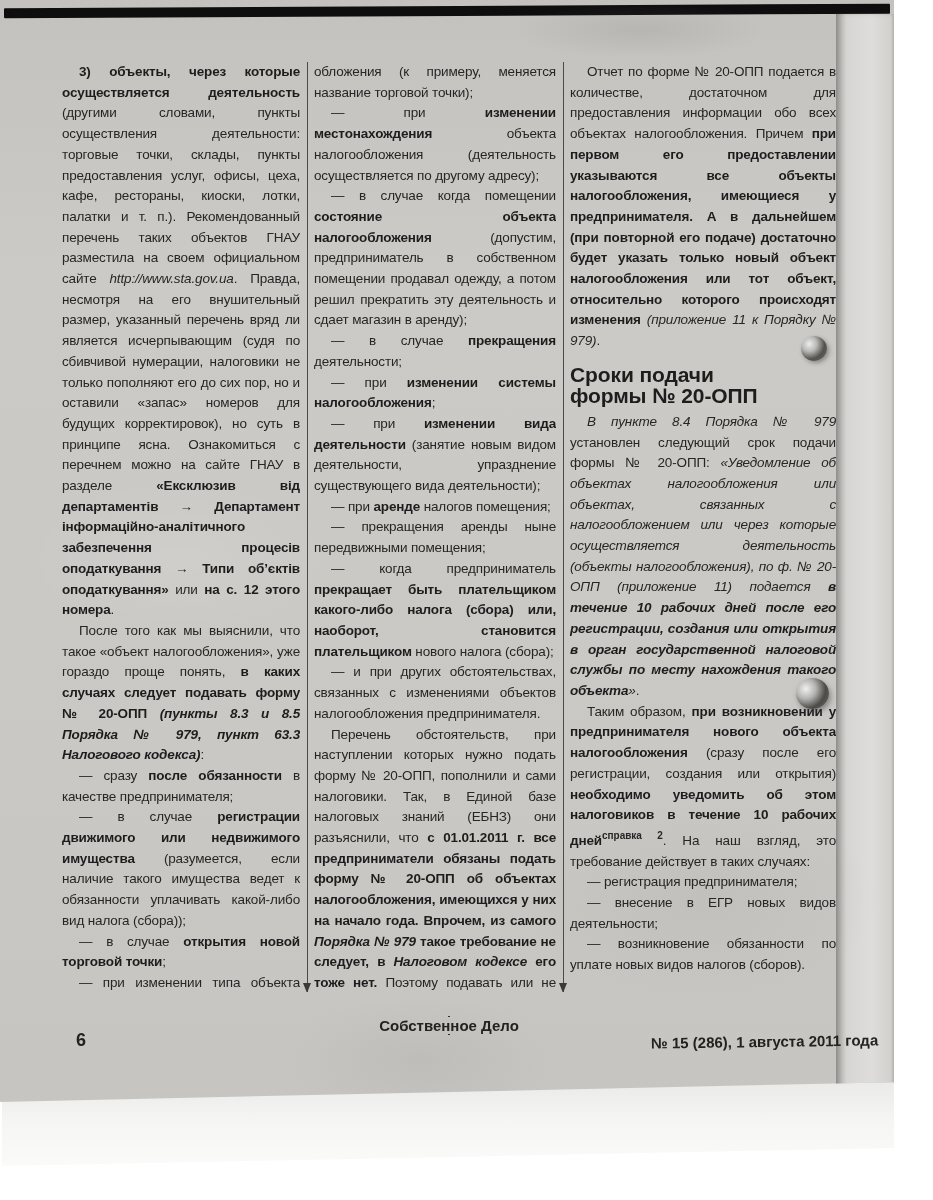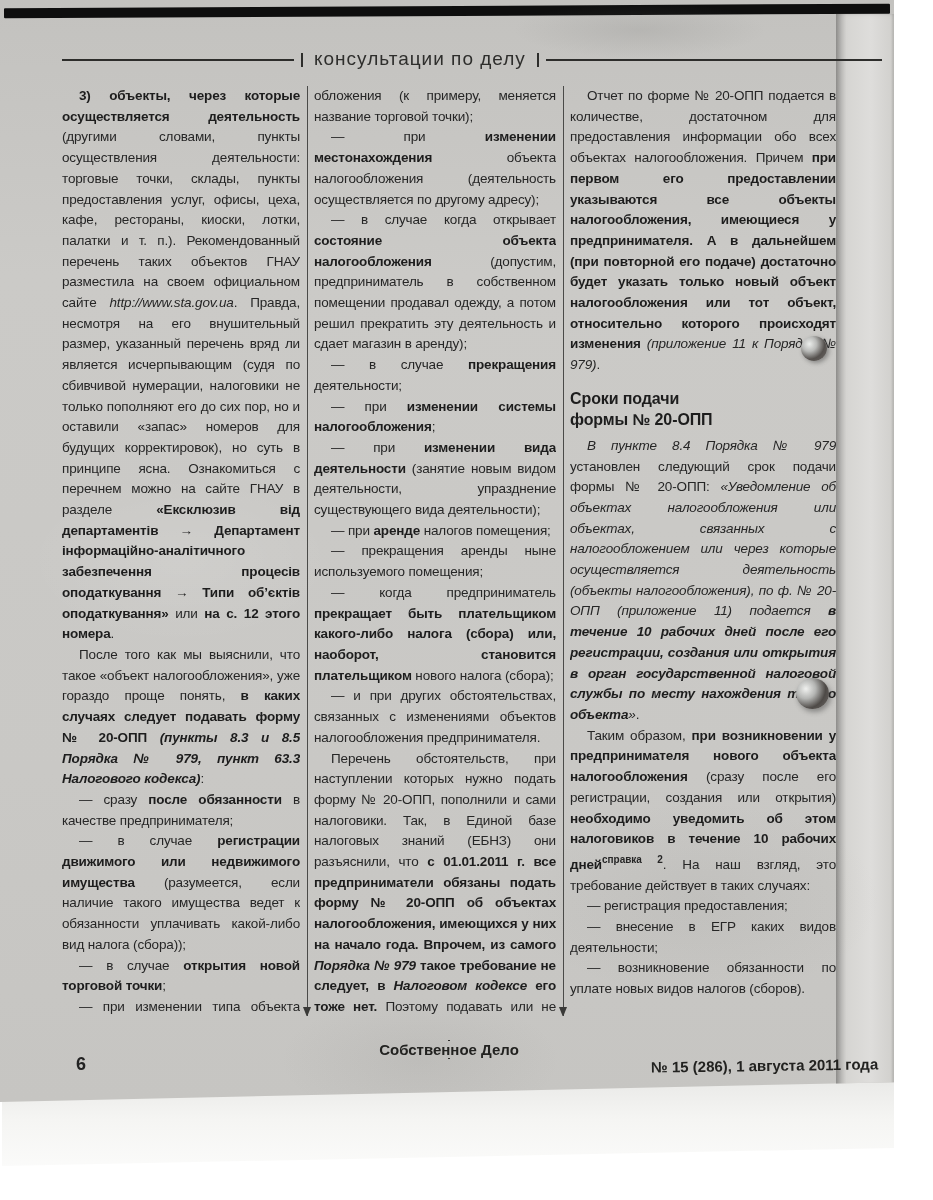--- a/index.html
+++ b/index.html
@@ -63,21 +63,21 @@
     position:absolute;bottom:-1px;left:-4px;width:0;height:0;
     border-left:4.5px solid transparent;border-right:4.5px solid transparent;
     border-top:10px solid #3a3a38;
   }
   .col-para{
     margin:0;font-size:13.5px;line-height:20.7px;letter-spacing:-0.15px;
     text-indent:17px;color:#262626;
   }
   .col-para.noindent{text-indent:0;}
   .col-heading{
-    margin:12px 0 5px;font-size:16px;line-height:21.5px;color:#1c1c1c;
+    margin:12px 0 5px;font-size:21px;line-height:21.5px;color:#1c1c1c;
     text-indent:0;white-space:pre-line;letter-spacing:-0.1px;
   }
   .b{font-weight:bold;color:#1d1d1d;}
   .i{font-style:italic;}
   .sup{font-size:10px;vertical-align:6px;letter-spacing:0;font-weight:bold;}
 
   
   .footer{position:relative;margin-top:24px;height:50px;}
   .footer-band{display:flex;align-items:center;height:18px;flex-direction:column;}
   .rule.fl{width:372px;}
@@ -102,64 +102,57 @@
 <body>
 
 <div class="under-sheet"></div>
 
 <div class="page">
   <div class="top-bar"></div>
   <div class="edge-strip"></div>
 
   <div class="content">
 
-    <div class="header-band">
-      <span class="rule hl"></span>
-      <span class="tick"></span>
-      <span class="header-label">консультации по делу</span>
-      <span class="tick"></span>
-      <span class="rule hr"></span>
-    </div>
 
     <div class="columns">
       <div class="col c0">
           <p class="col-para"><span class="b">3) объекты, через которые осуществляется деятельность </span><span>(другими словами, пункты осуществления деятельности: торговые точки, склады, пункты предоставления услуг, офисы, цеха, кафе, рестораны, киоски, лотки, палатки и т. п.). Рекомендованный перечень таких объектов ГНАУ разместила на своем официальном сайте </span><span class="i">http://www.sta.gov.ua</span><span>. Правда, несмотря на его внушительный размер, указанный перечень вряд ли является исчерпывающим (судя по сбивчивой нумерации, налоговики не только пополняют его до сих пор, но и оставили «запас» номеров для будущих корректировок), но суть в принципе ясна. Ознакомиться с перечнем можно на сайте ГНАУ в разделе </span><span class="b">«Ексклюзив від департаментів → Департамент інформаційно-аналітичного забезпечення процесів оподаткування → Типи об’єктів оподаткування»</span><span> или </span><span class="b">на с. 12 этого номера</span><span>.</span></p>
           <p class="col-para"><span>После того как мы выяснили, что такое «объект налогообложения», уже гораздо проще понять, </span><span class="b">в каких случаях следует подавать форму № 20-ОПП </span><span class="b i">(пункты 8.3 и 8.5 Порядка № 979, пункт 63.3 Налогового кодекса)</span><span>:</span></p>
           <p class="col-para"><span>— сразу </span><span class="b">после обязанности </span><span>в качестве предпринимателя;</span></p>
           <p class="col-para"><span>— в случае </span><span class="b">регистрации движимого или недвижимого имущества </span><span>(разумеется, если наличие такого имущества ведет к обязанности уплачивать какой-либо вид налога (сбора));</span></p>
           <p class="col-para"><span>— в случае </span><span class="b">открытия новой торговой точки</span><span>;</span></p>
           <p class="col-para"><span>— при изменении типа объекта налогообложения (например, вместо деятельности кафе предприниматель открывает магазин одежды; или вместо эконалога за выбросы передвижными источниками начинает уплачивать эконалог за размещение отходов);</span></p>
         </div>
       <div class="divider">
         <span class="divider-arrow"></span>
       </div>
       <div class="col c1">
           <p class="col-para noindent"><span>обложения (к примеру, меняется название торговой точки);</span></p>
           <p class="col-para"><span>— при </span><span class="b">изменении местонахождения </span><span>объекта налогообложения (деятельность осуществляется по другому адресу);</span></p>
-          <p class="col-para"><span>— в случае когда открывает </span><span class="b">состояние объекта налогообложения </span><span>(допустим, предприниматель в собственном помещении продавал одежду, а потом решил прекратить эту деятельность и сдает магазин в аренду);</span></p>
+          <p class="col-para"><span>— в случае когда помещении </span><span class="b">состояние объекта налогообложения </span><span>(допустим, предприниматель в собственном помещении продавал одежду, а потом решил прекратить эту деятельность и сдает магазин в аренду);</span></p>
           <p class="col-para"><span>— в случае </span><span class="b">прекращения </span><span>деятельности;</span></p>
           <p class="col-para"><span>— при </span><span class="b">изменении системы налогообложения</span><span>;</span></p>
           <p class="col-para"><span>— при </span><span class="b">изменении вида деятельности </span><span>(занятие новым видом деятельности, упразднение существующего вида деятельности);</span></p>
           <p class="col-para"><span>— при </span><span class="b">аренде </span><span>налогов помещения;</span></p>
-          <p class="col-para"><span>— прекращения аренды ныне используемого помещения;</span></p>
+          <p class="col-para"><span>— прекращения аренды ныне передвижными помещения;</span></p>
           <p class="col-para"><span>— когда предприниматель </span><span class="b">прекращает быть плательщиком какого-либо налога (сбора) или, наоборот, становится плательщиком </span><span>нового налога (сбора);</span></p>
           <p class="col-para"><span>— и при других обстоятельствах, связанных с изменениями объектов налогообложения предпринимателя.</span></p>
           <p class="col-para"><span>Перечень обстоятельств, при наступлении которых нужно подать форму № 20-ОПП, пополнили и сами налоговики. Так, в Единой базе налоговых знаний (ЕБНЗ) они разъяснили, что </span><span class="b">с 01.01.2011 г. все предприниматели обязаны подать форму № 20-ОПП об объектах налогообложения, имеющихся у них на начало года. Впрочем, из самого </span><span class="b i">Порядка № 979 </span><span class="b">такое требование не следует, в </span><span class="b i">Налоговом кодексе </span><span class="b">его тоже нет. </span><span>Поэтому подавать или не подавать форму № 20-ОПП в таком случае — дело самого предпринимателя, но нужно учитывать, что налоговики будут настаивать на ее подаче.</span></p>
         </div>
       <div class="divider">
         <span class="divider-arrow"></span>
       </div>
       <div class="col c2">
           <p class="col-para"><span>Отчет по форме № 20-ОПП подается в количестве, достаточном для предоставления информации обо всех объектах налогообложения. Причем </span><span class="b">при первом его предоставлении указываются все объекты налогообложения, имеющиеся у предпринимателя. А в дальнейшем (при повторной его подаче) достаточно будет указать только новый объект налогообложения или тот объект, относительно которого происходят изменения </span><span class="i">(приложение 11 к Порядку № 979)</span><span>.</span></p>
           <h2 class="col-heading"><span class="b">Сроки подачи
 формы № 20-ОПП</span></h2>
           <p class="col-para"><span class="i">В пункте 8.4 Порядка № 979 </span><span>установлен следующий срок подачи формы № 20-ОПП: </span><span class="i">«Уведомление об объектах налогообложения или объектах, связанных с налогообложением или через которые осуществляется деятельность (объекты налогообложения), по ф. № 20-ОПП (приложение 11) подается </span><span class="b i">в течение 10 рабочих дней после его регистрации, создания или открытия в орган государственной налоговой службы по месту нахождения такого объекта</span><span class="i">»</span><span>.</span></p>
           <p class="col-para"><span>Таким образом, </span><span class="b">при возникновении у предпринимателя нового объекта налогообложения </span><span>(сразу после его регистрации, создания или открытия) </span><span class="b">необходимо уведомить об этом налоговиков в течение 10 рабочих дней</span><span class="sup">справка 2</span><span>. На наш взгляд, это требование действует в таких случаях:</span></p>
-          <p class="col-para"><span>— регистрация предоставления;</span></p>
-          <p class="col-para"><span>— внесение в ЕГР каких видов деятельности;</span></p>
+          <p class="col-para"><span>— регистрация предпринимателя;</span></p>
+          <p class="col-para"><span>— внесение в ЕГР новых видов деятельности;</span></p>
           <p class="col-para"><span>— возникновение обязанности по уплате новых видов налогов (сборов).</span></p>
         </div>
     </div>
 
     <div class="footer">
       <div class="footer-band">
         <span class="rule fl"></span>
         <span class="tick"></span>
         <span class="footer-journal">Собственное Дело</span>
         <span class="tick"></span>

